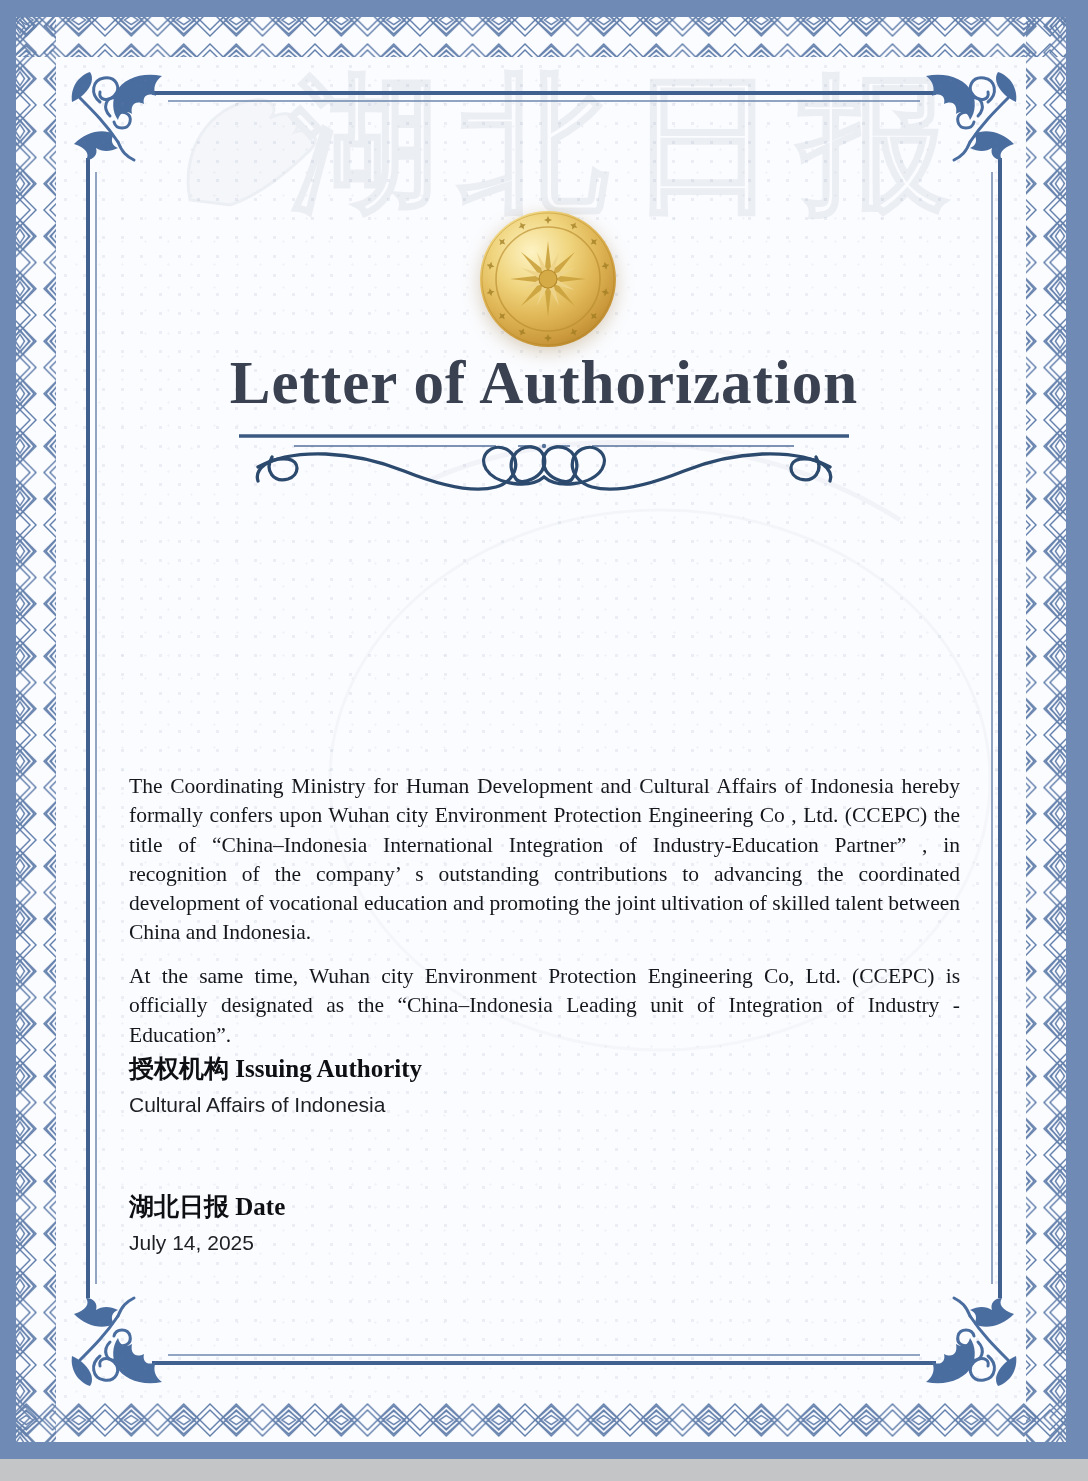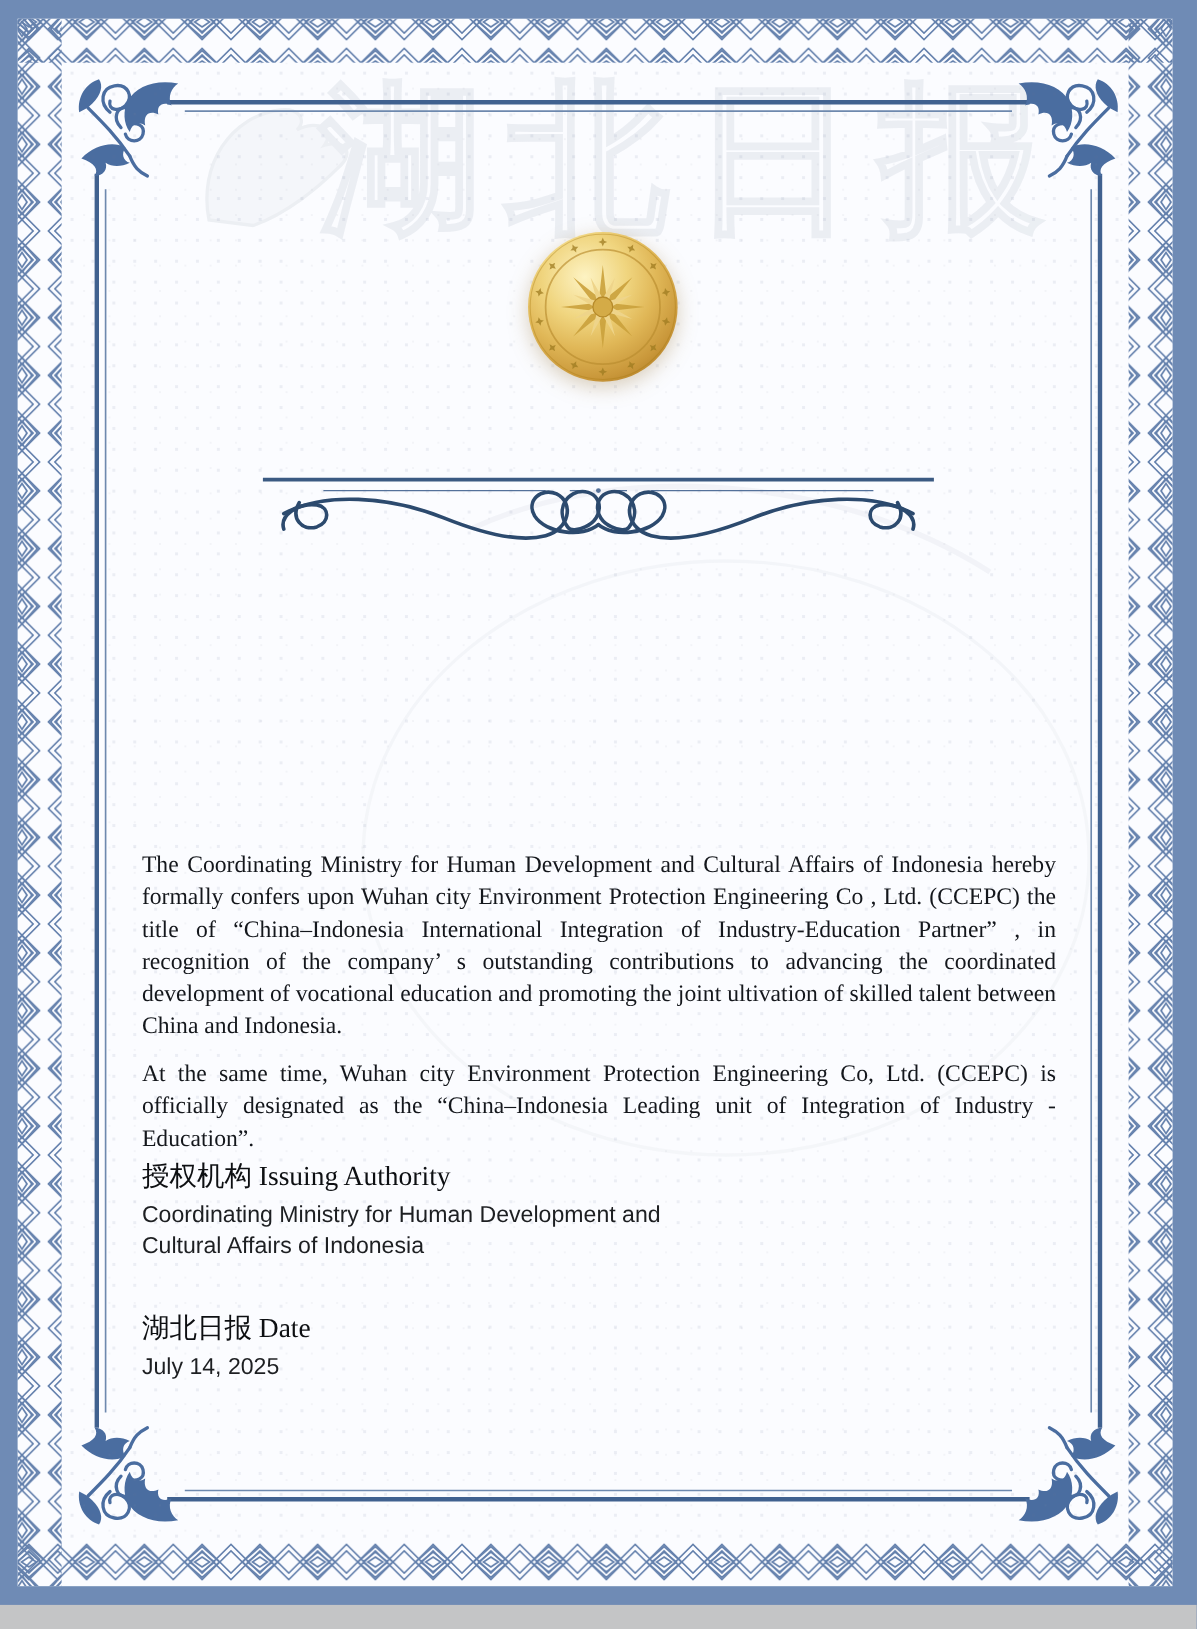--- a/index.html
+++ b/index.html
@@ -15,21 +15,21 @@
   .content{position:absolute;inset:0;z-index:2;}
   .seal{position:absolute;left:478px;top:209px;width:140px;height:140px;filter:drop-shadow(0 5px 9px rgba(140,100,25,0.30));}
   .page-title{position:absolute;left:0;top:348px;width:1088px;margin:0;text-align:center;
     font-size:61px;font-weight:700;color:#3a4150;letter-spacing:1px;}
   .divider{position:absolute;left:234px;top:427px;}
   .tcol{position:absolute;left:129px;width:831px;color:#14171c;}
   .zh{top:541px;font-size:31px;line-height:42px;text-align:justify;text-indent:2em;letter-spacing:0.5px;}
   .en{font-size:21.5px;line-height:29.3px;text-align:justify;margin-top:14px;}
   .en1{top:758px;}
   .en2{top:948px;}
-  .sec-label{font-size:25px;font-weight:400;color:#0d0f12;}
+  .sec-label{font-size:25px;font-weight:700;color:#0d0f12;}
   .lab1{top:1052px;}
   .val{font-family:"Liberation Sans","DejaVu Sans",sans-serif;font-size:21px;line-height:27.5px;color:#1d1f22;}
   .val1{top:1091px;}
   .lab2{top:1190px;}
   .val2{top:1229px;}
 </style>
 </head>
 <body>
 
 <div class="canvas">
@@ -146,20 +146,21 @@
         <use href="#st" transform="rotate(257) translate(0,-59)"></use>
         <use href="#st" transform="rotate(283) translate(0,-59)"></use>
         <use href="#st" transform="rotate(309) translate(0,-59)"></use>
         <use href="#st" transform="rotate(334) translate(0,-59)"></use>
         <polygon points="0,-38 3.4,-8.3 26.9,-26.9 8.3,-3.4 38,0 8.3,3.4 26.9,26.9 3.4,8.3 0,38 -3.4,8.3 -26.9,26.9 -8.3,3.4 -38,0 -8.3,-3.4 -26.9,-26.9 -3.4,-8.3" fill="#caa13c" opacity="0.9"></polygon>
         <polygon points="0,-29 2.9,-7 20.5,-20.5 7,-2.9 29,0 7,2.9 20.5,20.5 2.9,7 0,29 -2.9,7 -20.5,20.5 -7,2.9 -29,0 -7,-2.9 -20.5,-20.5 -2.9,-7" fill="#eed48a" transform="rotate(22.5)"></polygon>
         <circle r="9" fill="#d4ab47" stroke="#b68a2a" stroke-width="1.2"></circle>
       </g>
     </svg>
 
+    <h1 class="page-title">Letter of Authorization</h1>
 
     <svg class="divider" width="620" height="72" viewBox="0 0 620 72">
       <path d="M5,9 H615" stroke="#3b5a82" stroke-width="3.5" fill="none"></path>
       <g stroke="#54719a" stroke-width="1.3" fill="none">
         <path d="M60,19 H262"></path>
         <path d="M358,19 H560"></path>
         <path d="M284,19 h14 M322,19 h14"></path>
       </g>
       <circle cx="310" cy="19" r="2.2" fill="#54719a"></circle>
       <g stroke="#2c4a6e" stroke-width="3.3" fill="none" stroke-linecap="round">
@@ -170,21 +171,20 @@
         <path d="M596,40 C560,20 500,24 450,44 C410,60 380,66 358,60 C336,54 332,30 348,22 C362,16 376,28 368,42 C358,58 324,62 310,50"></path>
         <path d="M582,30 C590,44 580,56 566,52 C554,48 554,34 566,32 C584,30 600,42 596,54"></path>
       </g>
     </svg>
 
     <p class="tcol en en1">The Coordinating Ministry for Human Development and Cultural Affairs of Indonesia hereby formally confers upon Wuhan city Environment Protection Engineering Co , Ltd. (CCEPC) the title of “China–Indonesia International Integration of Industry-Education Partner” , in recognition of the company’ s outstanding contributions to advancing the coordinated development of vocational education and promoting the joint ultivation of skilled talent between China and Indonesia.</p>
     <p class="tcol en en2">At the same time, Wuhan city Environment Protection Engineering Co, Ltd. (CCEPC) is officially designated as the “China–Indonesia Leading unit of Integration of Industry -Education”.</p>
 
     <div class="tcol sec-label lab1">授权机构 Issuing Authority</div>
     <div class="tcol val val1">
-      <div>Coordinating Ministry for Human Development and</div>
       <div>Cultural Affairs of Indonesia</div>
     </div>
 
     <div class="tcol sec-label lab2">湖北日报 Date</div>
     <div class="tcol val val2">July 14, 2025</div>
 
   </div>
 </div>
 
 </body></html>

